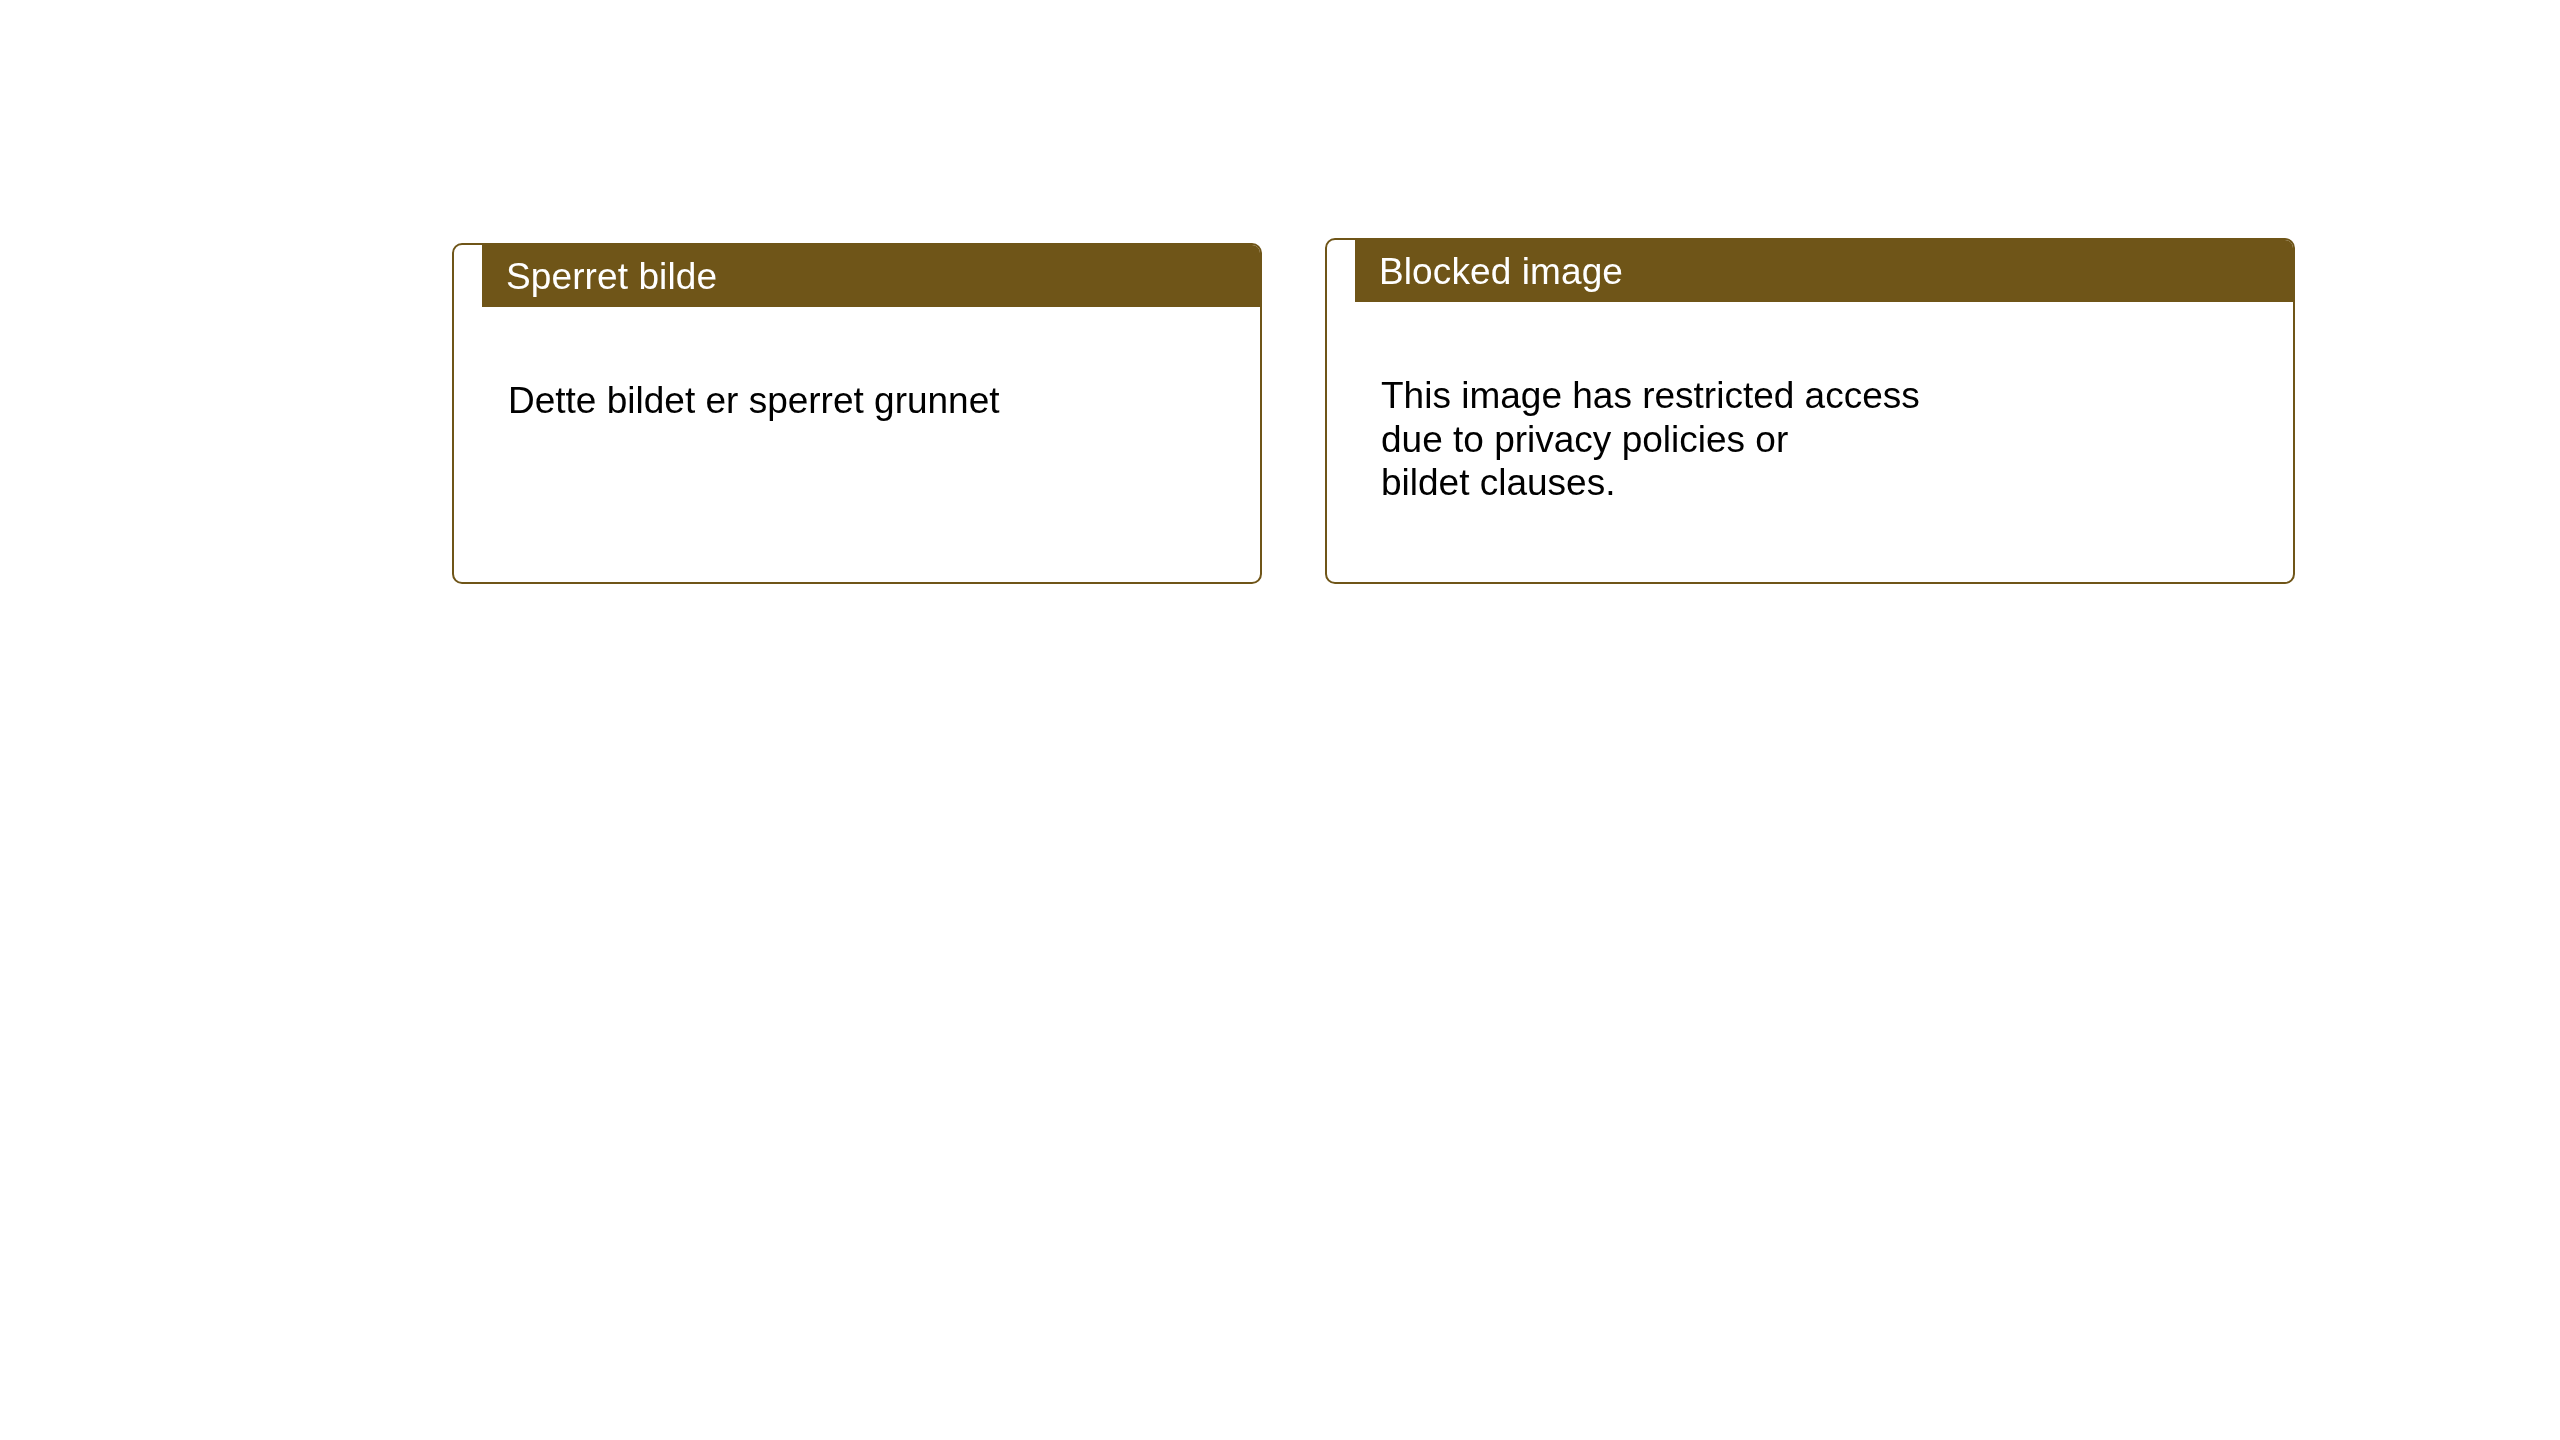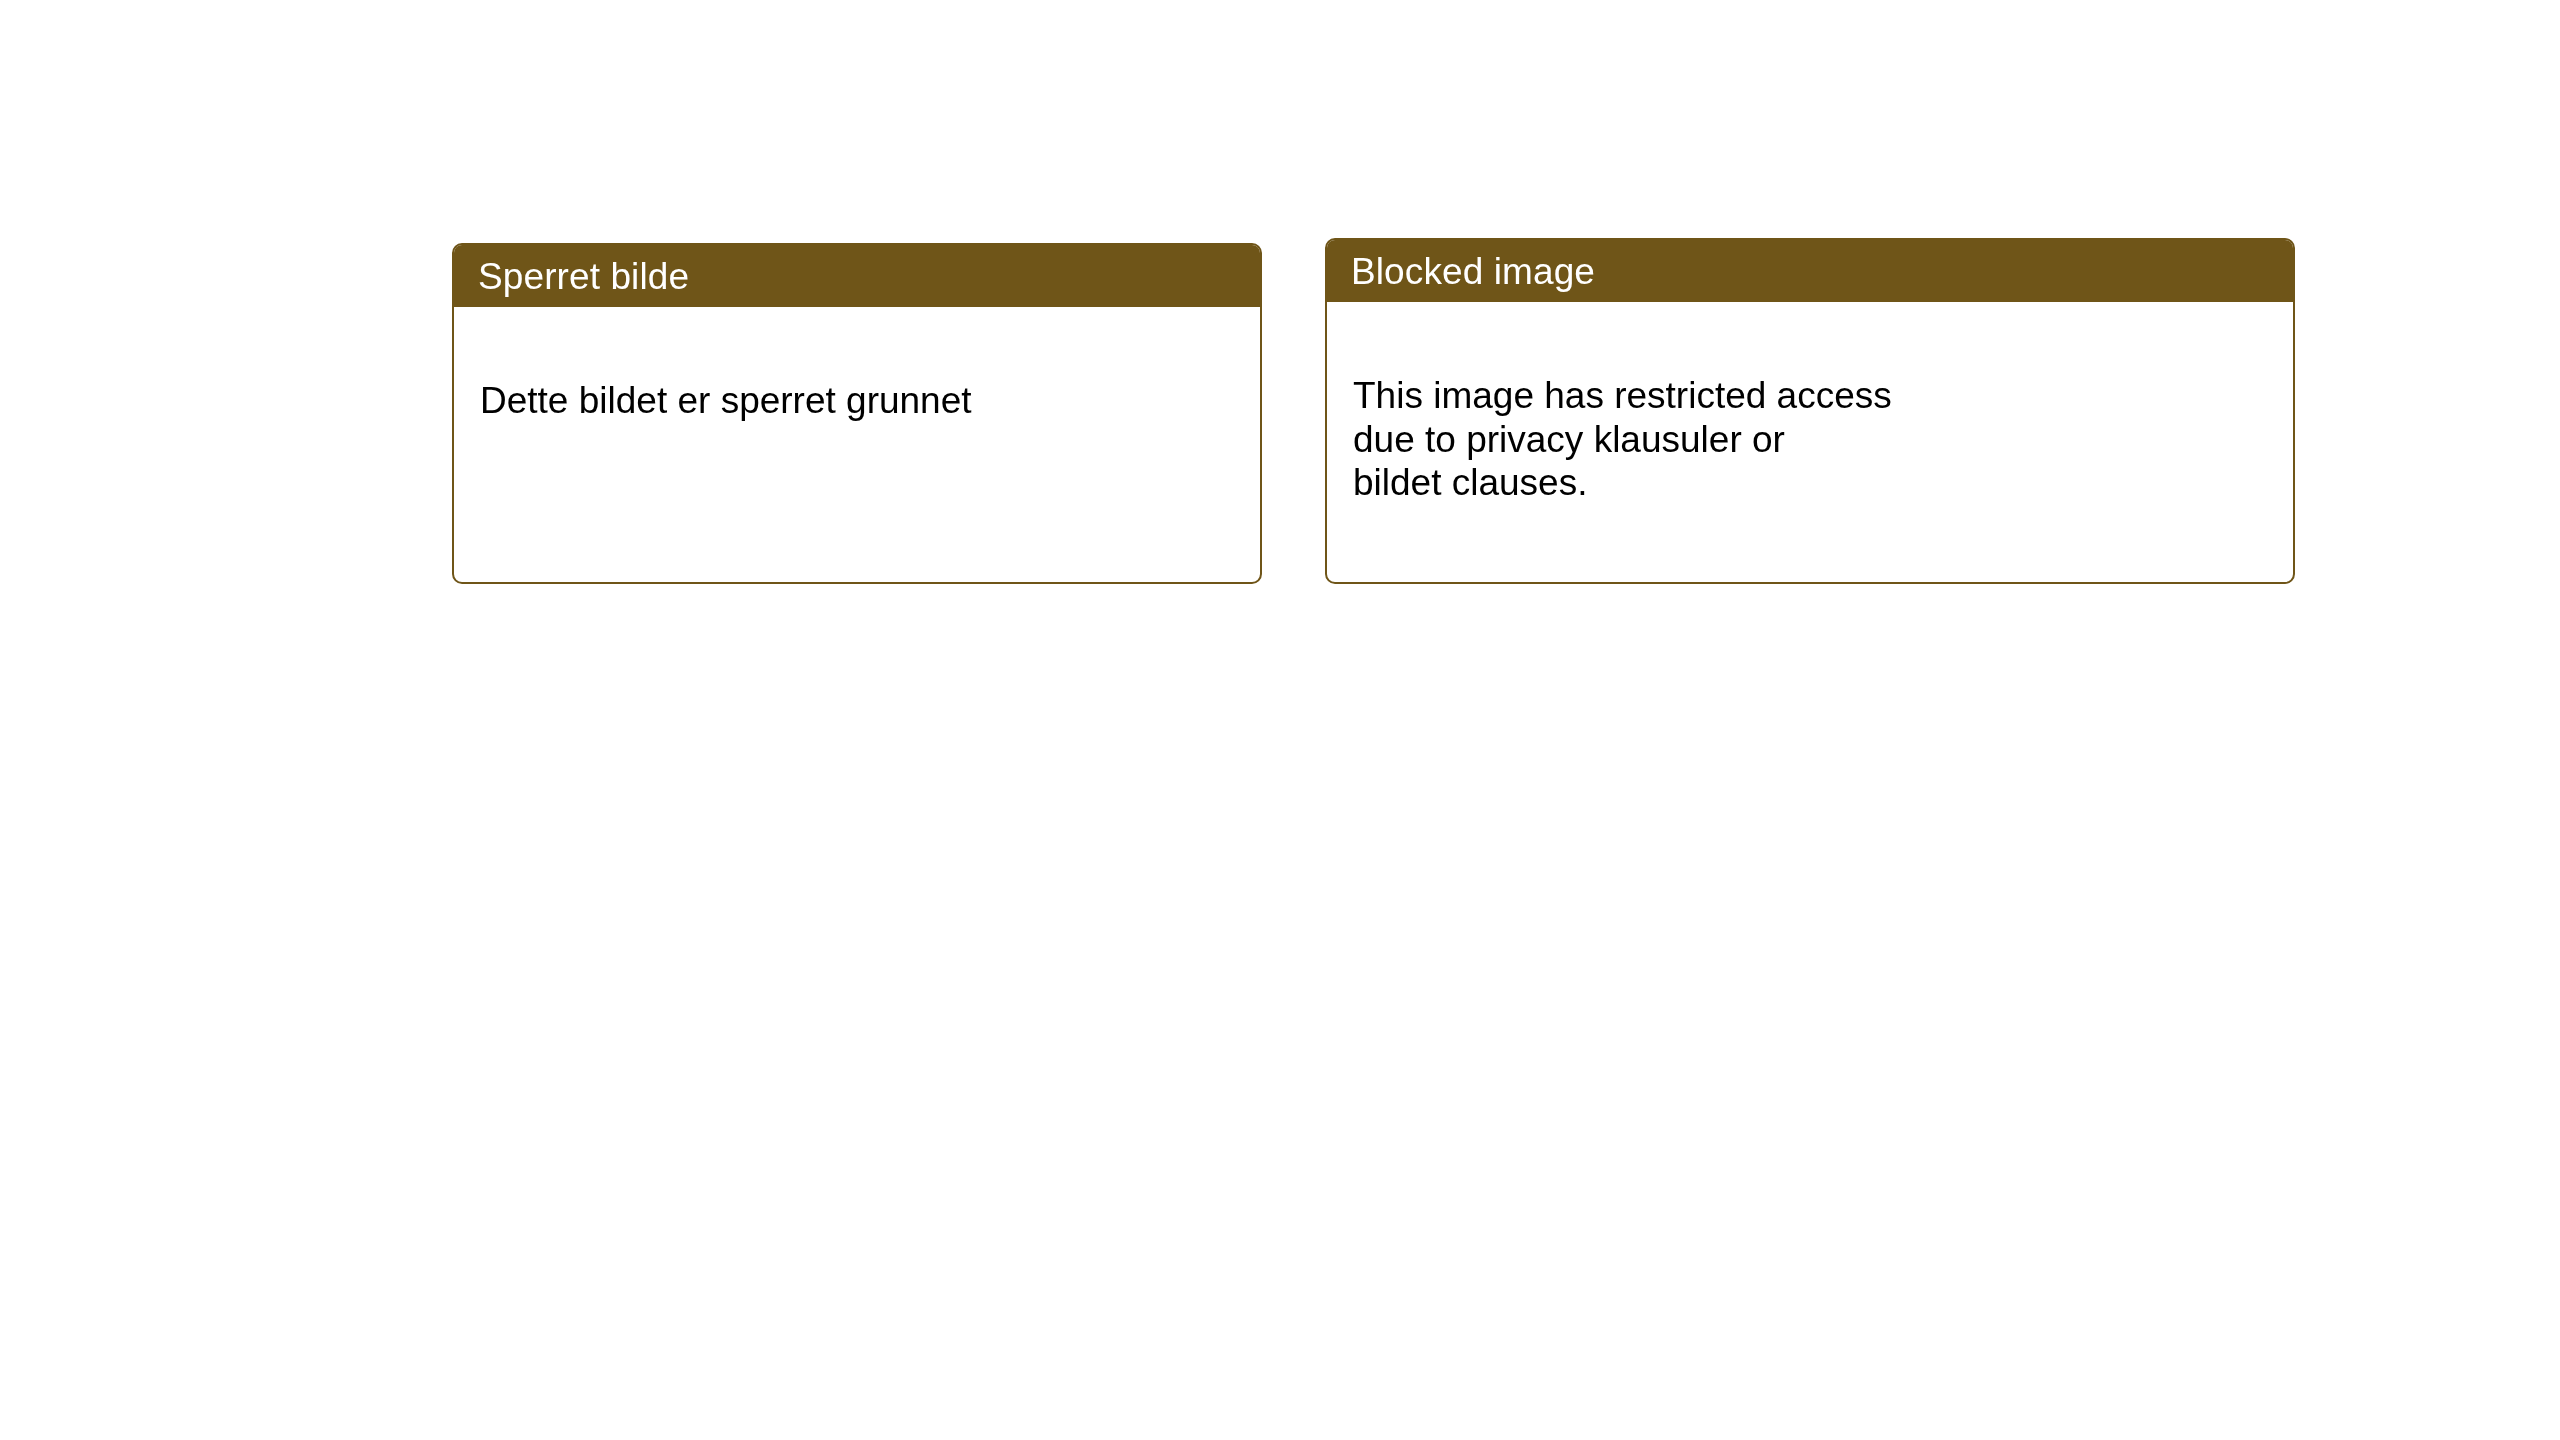--- a/index.html
+++ b/index.html
@@ -18,20 +18,21 @@
     width: 2560px;
     height: 1440px;
   }
   .notice-card {
     position: absolute;
     box-sizing: border-box;
     background: #ffffff;
     border: 2px solid #6f5518;
     border-radius: 10px;
     overflow: hidden;
+    padding-left: 28px;
   }
   .notice-card.card-no {
     left: 452px;
     top: 243px;
     width: 810px;
     height: 341px;
   }
   .notice-card.card-en {
     left: 1325px;
     top: 238px;
@@ -76,18 +77,18 @@
       <span class="line">Dette bildet er sperret grunnet</span>
     </div>
   </div>
 
   <div class="notice-card card-en">
     <div class="card-header">
       <span>Blocked image</span>
     </div>
     <div class="card-body">
       <span class="line">This image has restricted access</span>
-      <span class="line">due to privacy klausuler or</span>
+      <span class="line">due to privacy policies or</span>
       <span class="line">bildet clauses.</span>
     </div>
   </div>
 
 </div>
 
 </body></html>

